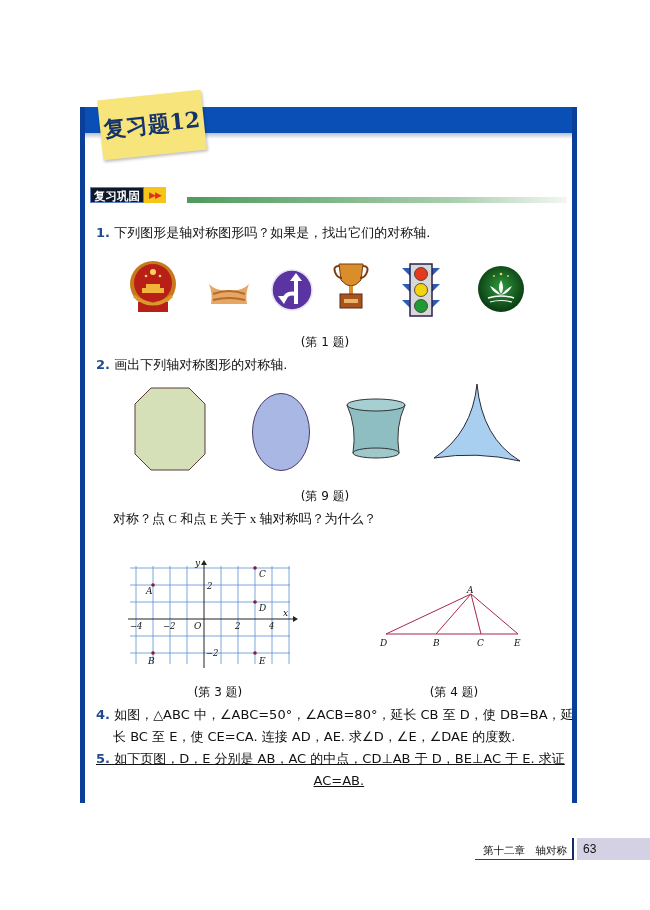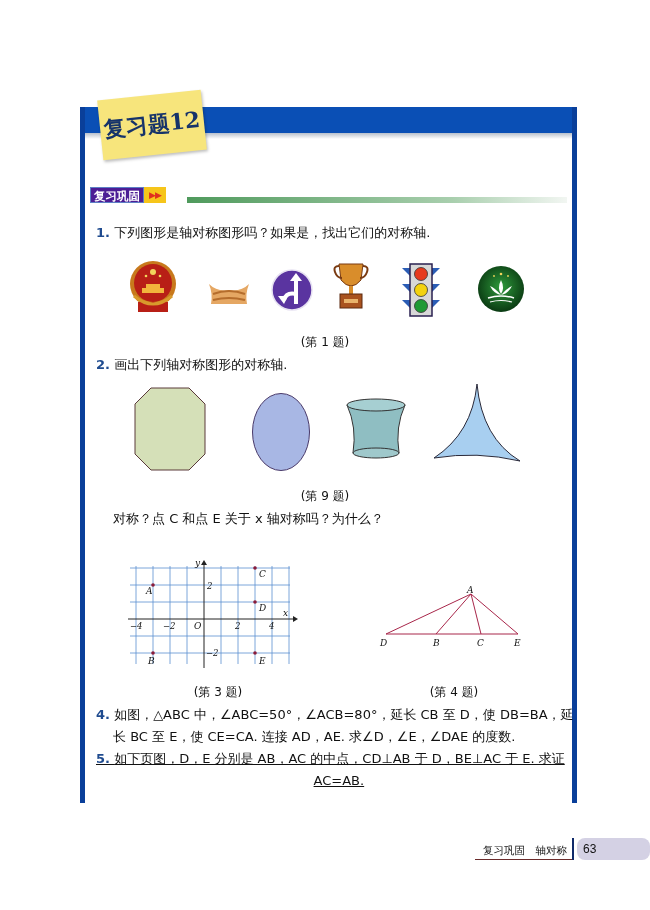--- a/index.html
+++ b/index.html
@@ -9,34 +9,34 @@
   .frame { position: absolute; left: 80px; top: 107px; width: 497px; height: 696px; }
   .frame-top { position: absolute; left: 0; top: 0; width: 497px; height: 26px; background: #0a4fb5; }
   .frame-left { position: absolute; left: 0; top: 0; width: 5px; height: 696px; background: #0a3f9a; }
   .frame-right { position: absolute; right: 0; top: 0; width: 5px; height: 696px; background: #0a3f9a; }
   .frame-shadow { position: absolute; left: 5px; top: 26px; width: 487px; height: 6px; background: linear-gradient(#b8c0cc, #ffffff); }
 
   .sticky { position: absolute; left: 100px; top: 95px; width: 104px; height: 60px; background: #f7e57c; transform: rotate(-6deg); box-shadow: 1px 2px 3px rgba(0,0,0,0.25); display: flex; align-items: center; justify-content: center; }
   .sticky-text { font-size: 22px; font-weight: bold; color: #16336a; font-family: "DejaVu Serif", serif; letter-spacing: 0px; }
 
   .section-bar { position: absolute; left: 90px; top: 187px; height: 16px; display: flex; align-items: center; }
-  .section-label { background: #4c1d95; color: #fff; font-size: 11.5px; font-weight: bold; padding: 1px 3px; height: 16px; line-height: 14px; font-family: "DejaVu Sans", sans-serif; border: 1px solid #5c7fc4; }
+  .section-label { background: #0f172a; color: #fff; font-size: 11.5px; font-weight: bold; padding: 1px 3px; height: 16px; line-height: 14px; font-family: "DejaVu Sans", sans-serif; border: 1px solid #5c7fc4; }
   .section-arrows { background: #f6c51a; color: #e0301e; font-size: 9px; height: 16px; line-height: 16px; padding: 0 5px; letter-spacing: -1px; }
   .section-line { position: absolute; left: 187px; top: 197px; width: 380px; height: 6px; background: linear-gradient(to right, #4f9a5c, #a9cfae 70%, #f2f6f2); }
 
   .q { position: absolute; font-family: "DejaVu Sans", sans-serif; font-size: 13px; line-height: 22px; color: #111; }
   .qnum { color: #1f4b8f; font-weight: bold; }
   .caption { position: absolute; font-size: 12px; font-family: "DejaVu Sans", sans-serif; color: #111; text-align: center; }
 
   .fig { position: absolute; }
   .fig svg { display: block; }
 
   .footer-chap { position: absolute; left: 475px; top: 840px; width: 98px; height: 20px; font-size: 10.5px; font-family: "DejaVu Sans", sans-serif; line-height: 20px; border-bottom: 1px solid #6b2b2b; text-align: right; padding-right: 6px; }
   .footer-bar { position: absolute; left: 572px; top: 838px; width: 2px; height: 22px; background: #102a6a; }
-  .footer-page { position: absolute; left: 577px; top: 838px; width: 73px; height: 22px; background: #d4d1e4; font-size: 12px; font-family: "Liberation Sans", sans-serif; line-height: 22px; padding-left: 6px; color: #111; border-radius: 8px; }
+  .footer-page { position: absolute; left: 577px; top: 838px; width: 73px; height: 22px; background: #d4d1e4; font-size: 12px; font-family: "Liberation Sans", sans-serif; line-height: 22px; padding-left: 6px; color: #111; }
 </style>
 </head>
 <body>
 
 <div class="frame">
   <div class="frame-top"></div>
   <div class="frame-left"></div>
   <div class="frame-right"></div>
   <div class="frame-shadow"></div>
 </div>
@@ -153,21 +153,21 @@
   </svg>
 </div>
 <div class="fig" style="left:432px; top:383px;">
   <svg width="90" height="82" viewBox="0 0 90 82">
     <path d="M45 1 Q50 55 88 78 Q45 68 2 75 Q40 50 45 1 Z" fill="#a8cff0" stroke="#2a2a3a" stroke-width="1"></path>
   </svg>
 </div>
 <div class="caption" style="left:285px; top:488px; width:80px;">(第 9 题)</div>
 
 <div class="q" style="left:96px; top:508px;">
-  <div style="padding-left:17px;">对称？点 C 和点 E 关于 x 轴对称吗？为什么？</div>
+  <div style="padding-left:17px;font-family:Liberation Serif, serif;">对称？点 C 和点 E 关于 x 轴对称吗？为什么？</div>
 </div>
 
 <div class="fig" style="left:128px; top:560px;">
   <svg width="170" height="108" viewBox="0 0 170 108">
     <g stroke="#5a8fd0" stroke-width="0.8">
       <line x1="8" y1="6" x2="8" y2="104"></line>
         <line x1="25" y1="6" x2="25" y2="104"></line>
         <line x1="42" y1="6" x2="42" y2="104"></line>
       <line x1="59" y1="6" x2="59" y2="104"></line>
         <line x1="93" y1="6" x2="93" y2="104"></line>
@@ -240,15 +240,15 @@
   <span>如图，△ABC 中，∠ABC=50°，∠ACB=80°，延长 CB 至 D，使 DB=BA，延</span></div>
   <div style="padding-left:17px;">长 BC 至 E，使 CE=CA. 连接 AD，AE. 求∠D，∠E，∠DAE 的度数.</div>
 </div>
 
 <div class="q" style="left:96px; top:748px;text-decoration:underline;">
   <div><span class="qnum">5.</span>
   <span>如下页图，D，E 分别是 AB，AC 的中点，CD⊥AB 于 D，BE⊥AC 于 E. 求证</span></div>
   <div style="padding-left:17px;text-align:center;">AC=AB.</div>
 </div>
 
-<div class="footer-chap">复习巩固　轴对称</div>
+<div class="footer-chap">第十二章　轴对称</div>
 <div class="footer-bar"></div>
 <div class="footer-page">63</div>
 
 </body></html>

